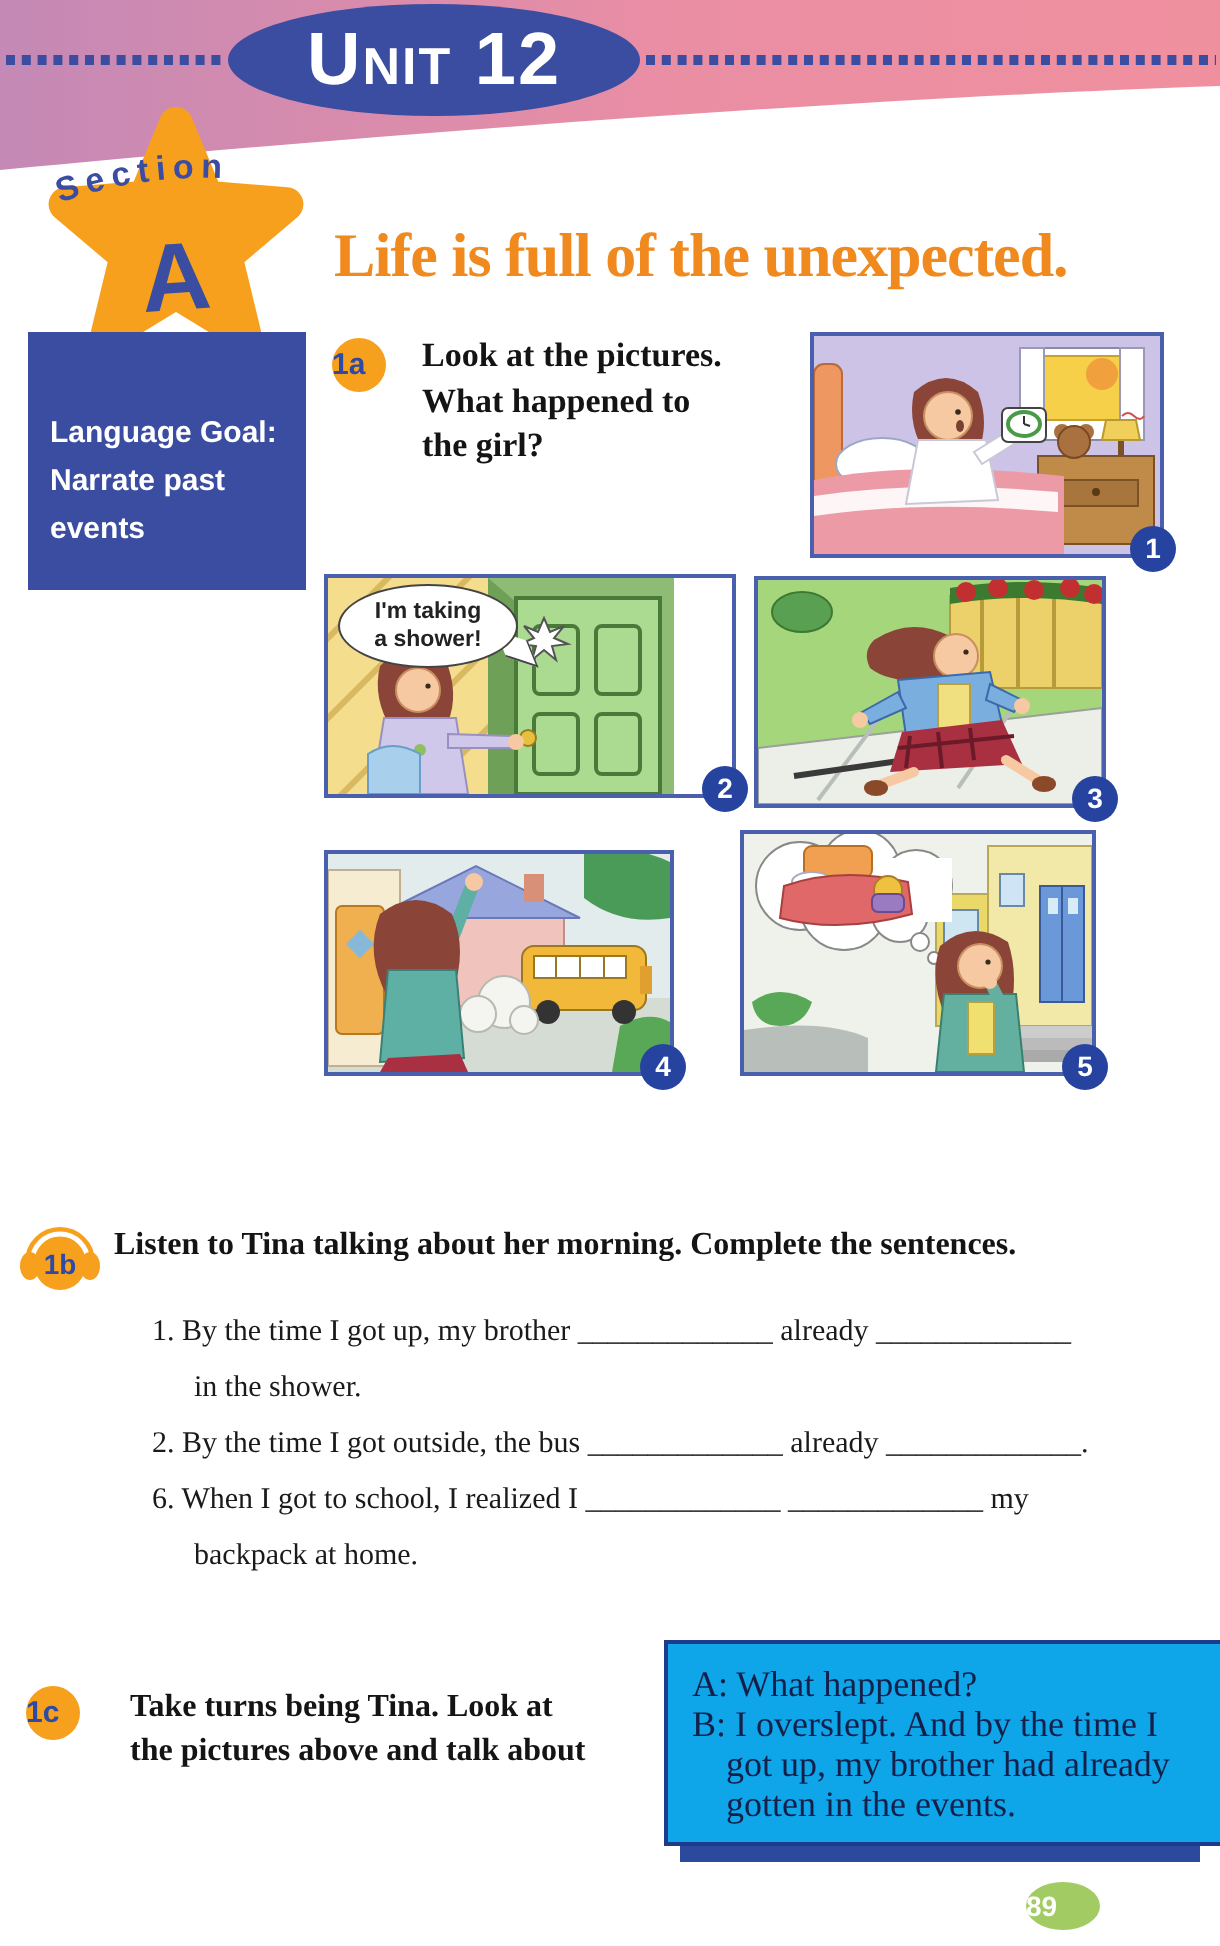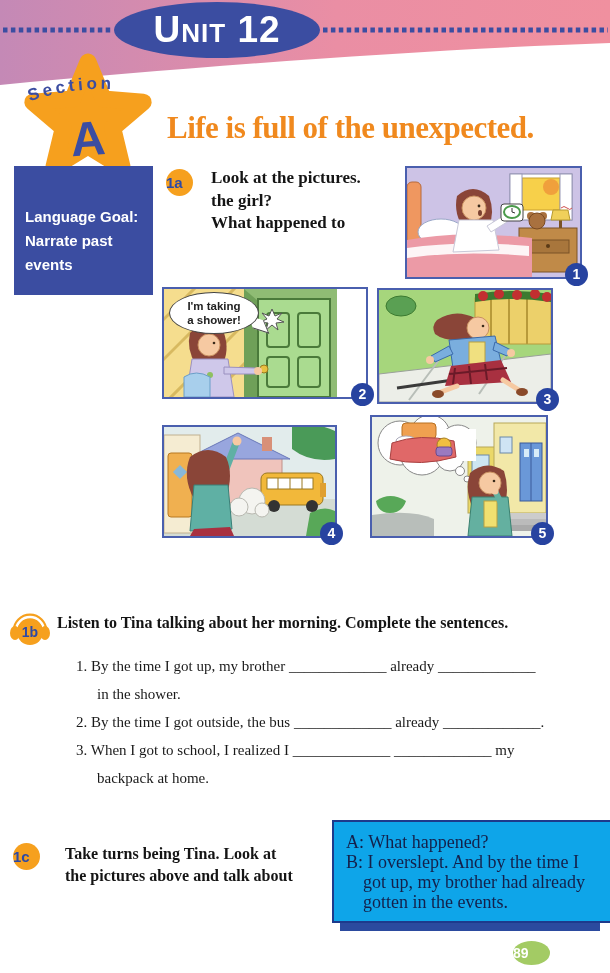--- a/index.html
+++ b/index.html
@@ -100,22 +100,22 @@
     <div>Language Goal:</div>
     <div>Narrate past</div>
     <div>events</div>
   </div>
 
   <div class="main-title">Life is full of the unexpected.</div>
 
   <div class="act-badge" style="left:166px; top:169px;">1a</div>
   <div class="instr" style="left:211px; top:167px; width:190px;">
     <div>Look at the pictures.</div>
+    <div>What happened to</div>
     <div>the girl?</div>
-    <div>What happened to</div>
   </div>
 
   <div class="pic" style="left:405px; top:166px; width:177px; height:113px;">
     <svg width="173" height="109" viewBox="0 0 173 109" preserveAspectRatio="none">
       <rect width="173" height="109" fill="#cdc3e6"></rect>
       <g>
         <rect x="103" y="6" width="62" height="46" fill="#ffffff" stroke="#8a8aa8"></rect>
         <rect x="115" y="10" width="38" height="32" fill="#f7d04a" stroke="#c8a030"></rect>
         <circle cx="144" cy="19" r="8" fill="#f0a03c"></circle>
         <rect x="103" y="6" width="12" height="46" fill="#ffffff" stroke="#9a9ab8"></rect>
@@ -336,21 +336,21 @@
     <ellipse cx="37" cy="24" rx="5" ry="7" fill="#f6a01e"></ellipse>
     <circle cx="22" cy="23" r="13" fill="#f6a01e"></circle>
     <text x="22" y="28" text-anchor="middle" font-size="14" font-weight="bold" fill="#2e4aa5" font-family="Liberation Sans, sans-serif">1b</text>
   </svg>
   <div class="listen-head">Listen to Tina talking about her morning. Complete the sentences.</div>
 
   <div class="fill-list">
     <div>1. By the time I got up, my brother _____________ already _____________</div>
     <div class="cont">in the shower.</div>
     <div>2. By the time I got outside, the bus _____________ already _____________.</div>
-    <div>3. When I got to school, I realized I _____________ _____________ my</div>
+    <div>6. When I got to school, I realized I _____________ _____________ my</div>
     <div class="cont">backpack at home.</div>
   </div>
 
   <div class="act-badge" style="left:13px; top:843px;">1c</div>
   <div class="c-instr">
     <div>Take turns being Tina. Look at</div>
     <div>the pictures above and talk about</div>
   </div>
 
   <div class="dlg-shadow"></div>

